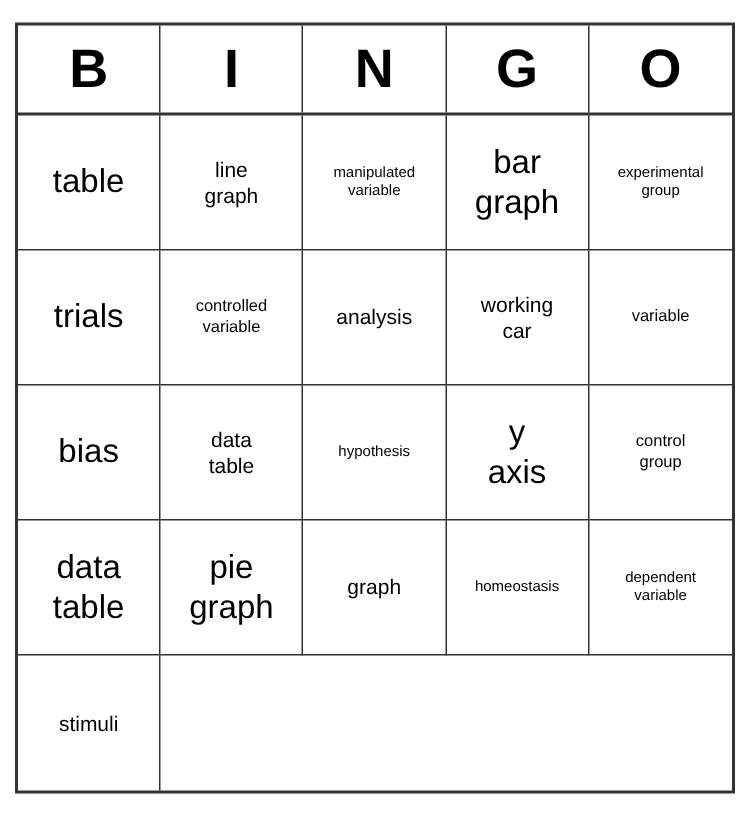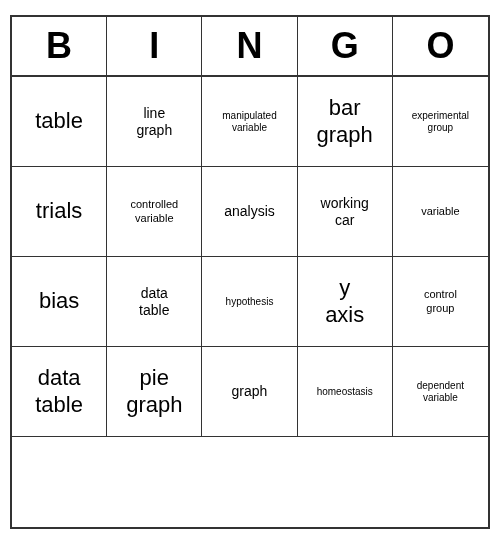--- a/index.html
+++ b/index.html
@@ -134,14 +134,17 @@
       </div>
       <div class="bingo-cell">
         <span class="cell-text text-medium">graph</span>
       </div>
       <div class="bingo-cell">
         <span class="cell-text text-xsmall">homeostasis</span>
       </div>
       <div class="bingo-cell">
         <span class="cell-text text-xsmall">dependent<br>variable</span>
       </div>
+      <div class="bingo-cell">
+        <span class="cell-text text-medium">stimuli</span>
+      </div>
     </div>
 </div>
 
 </body></html>

